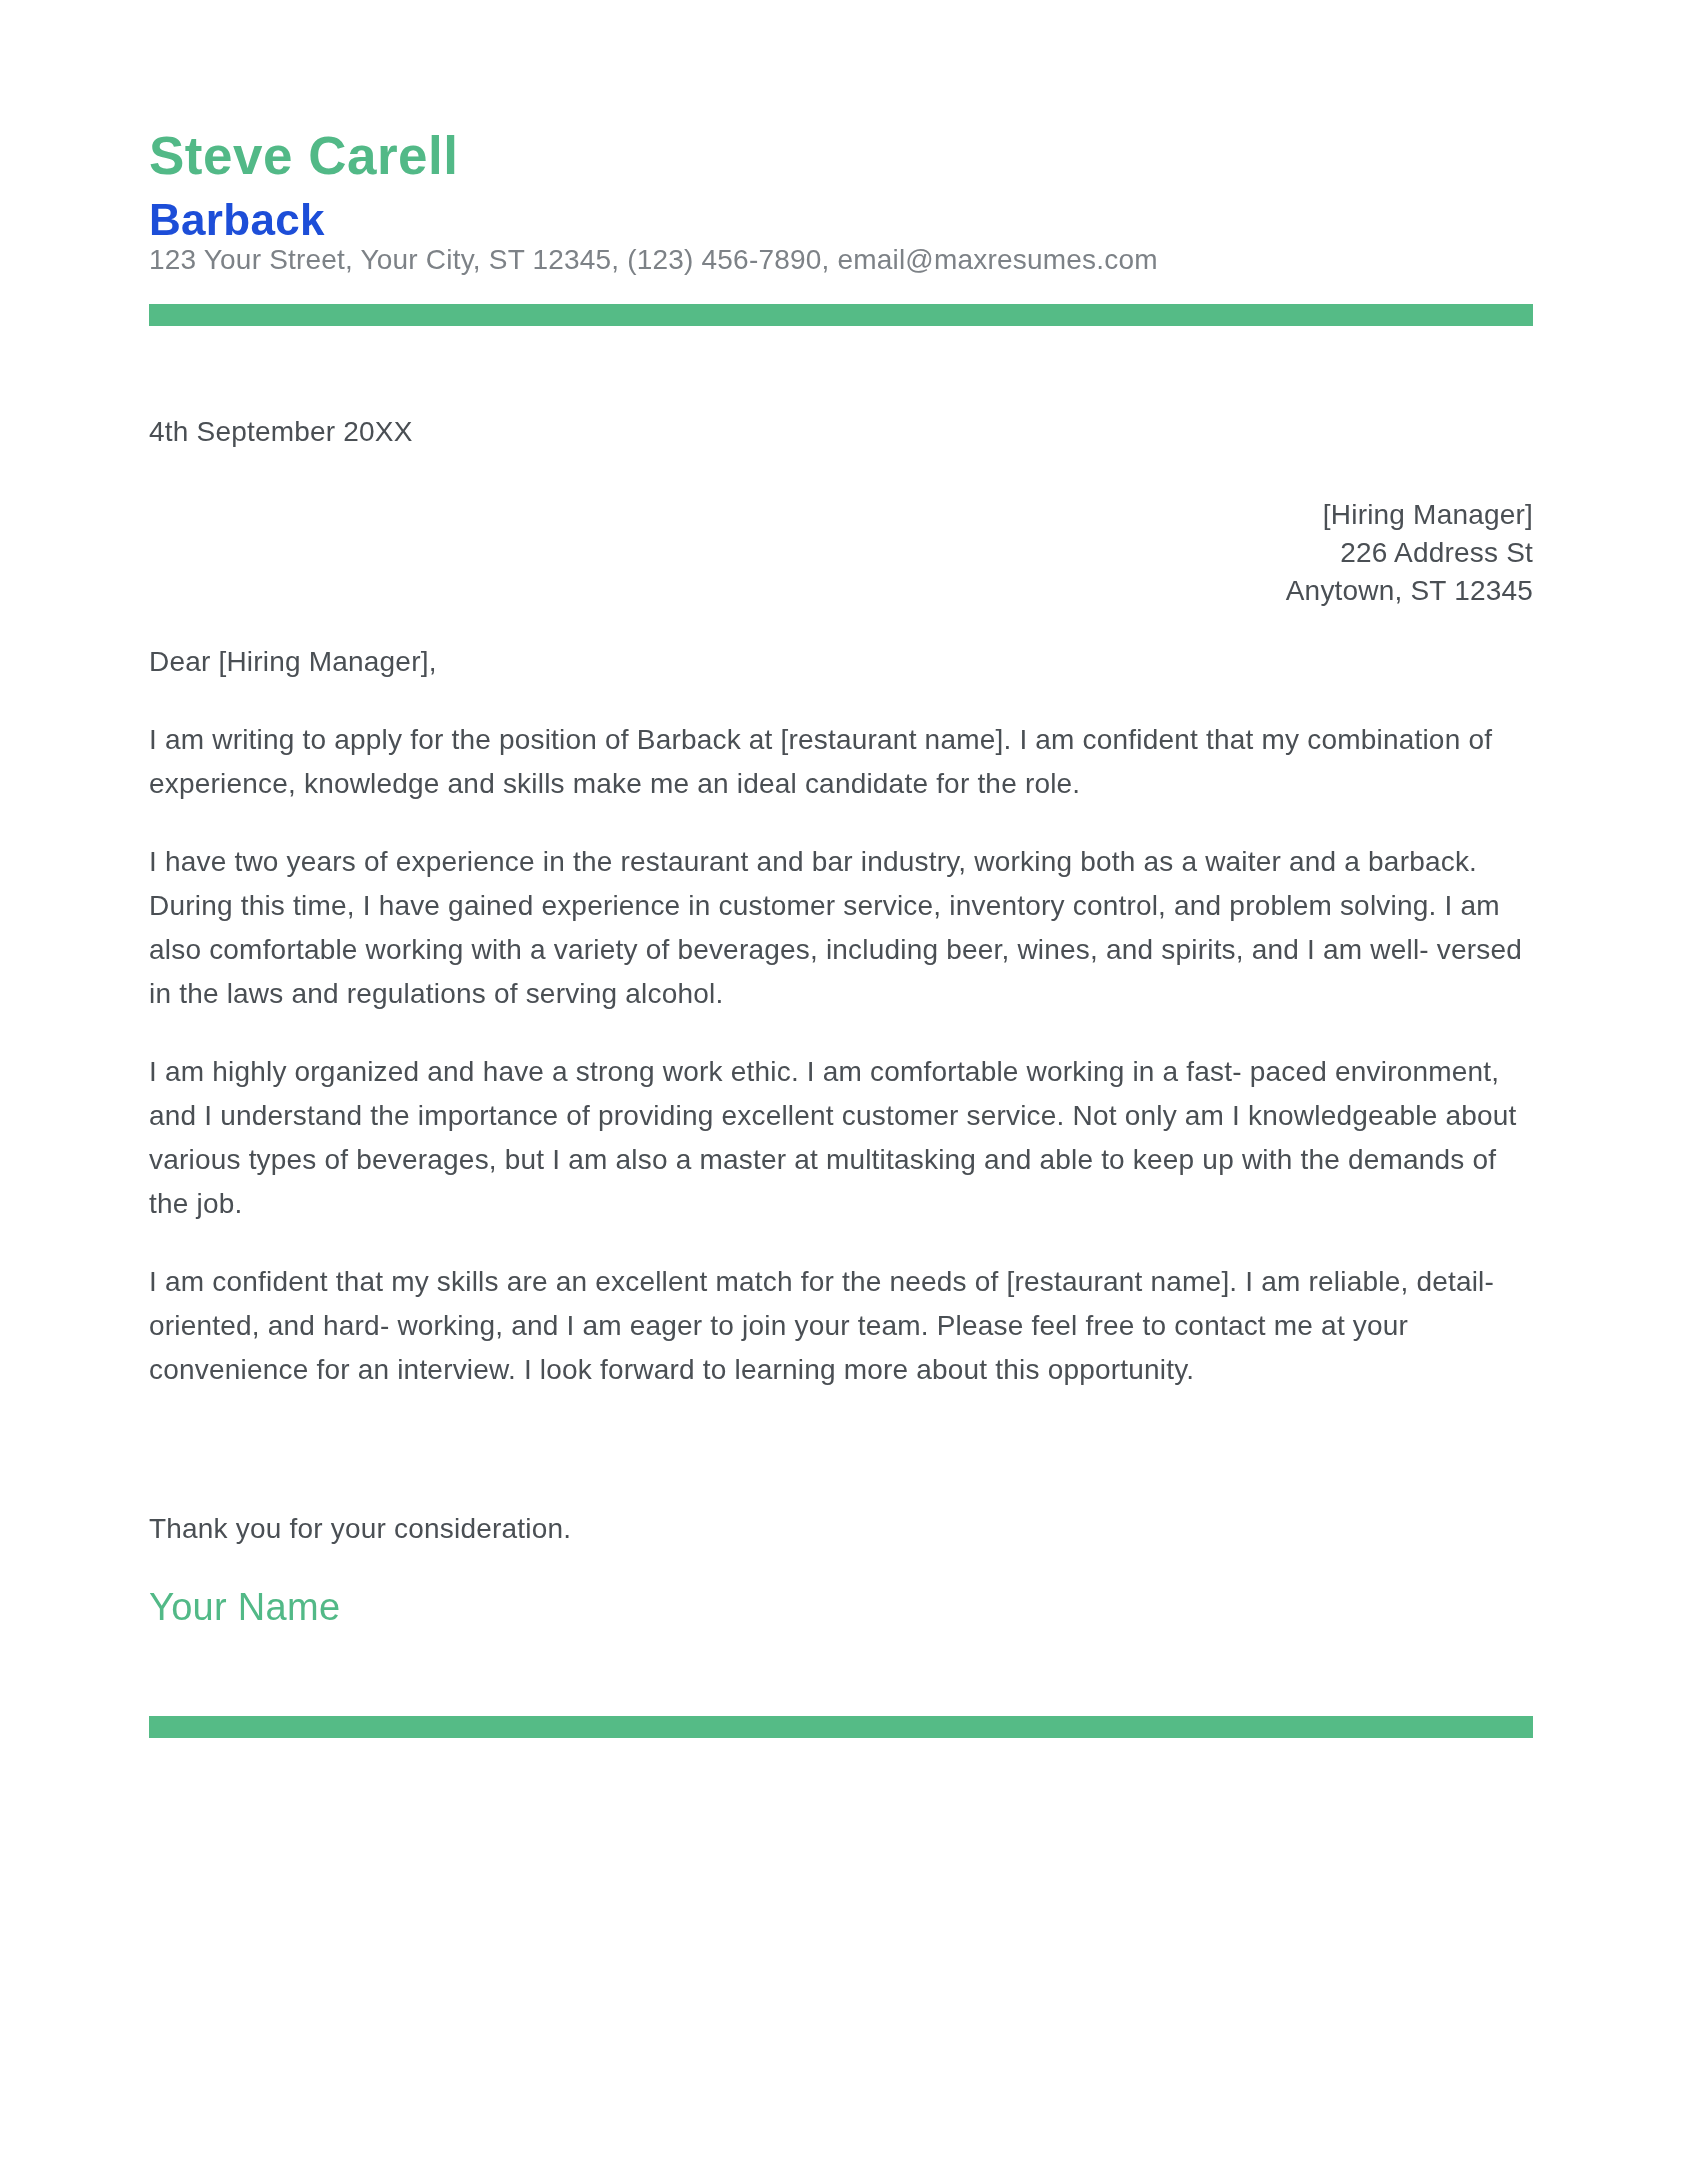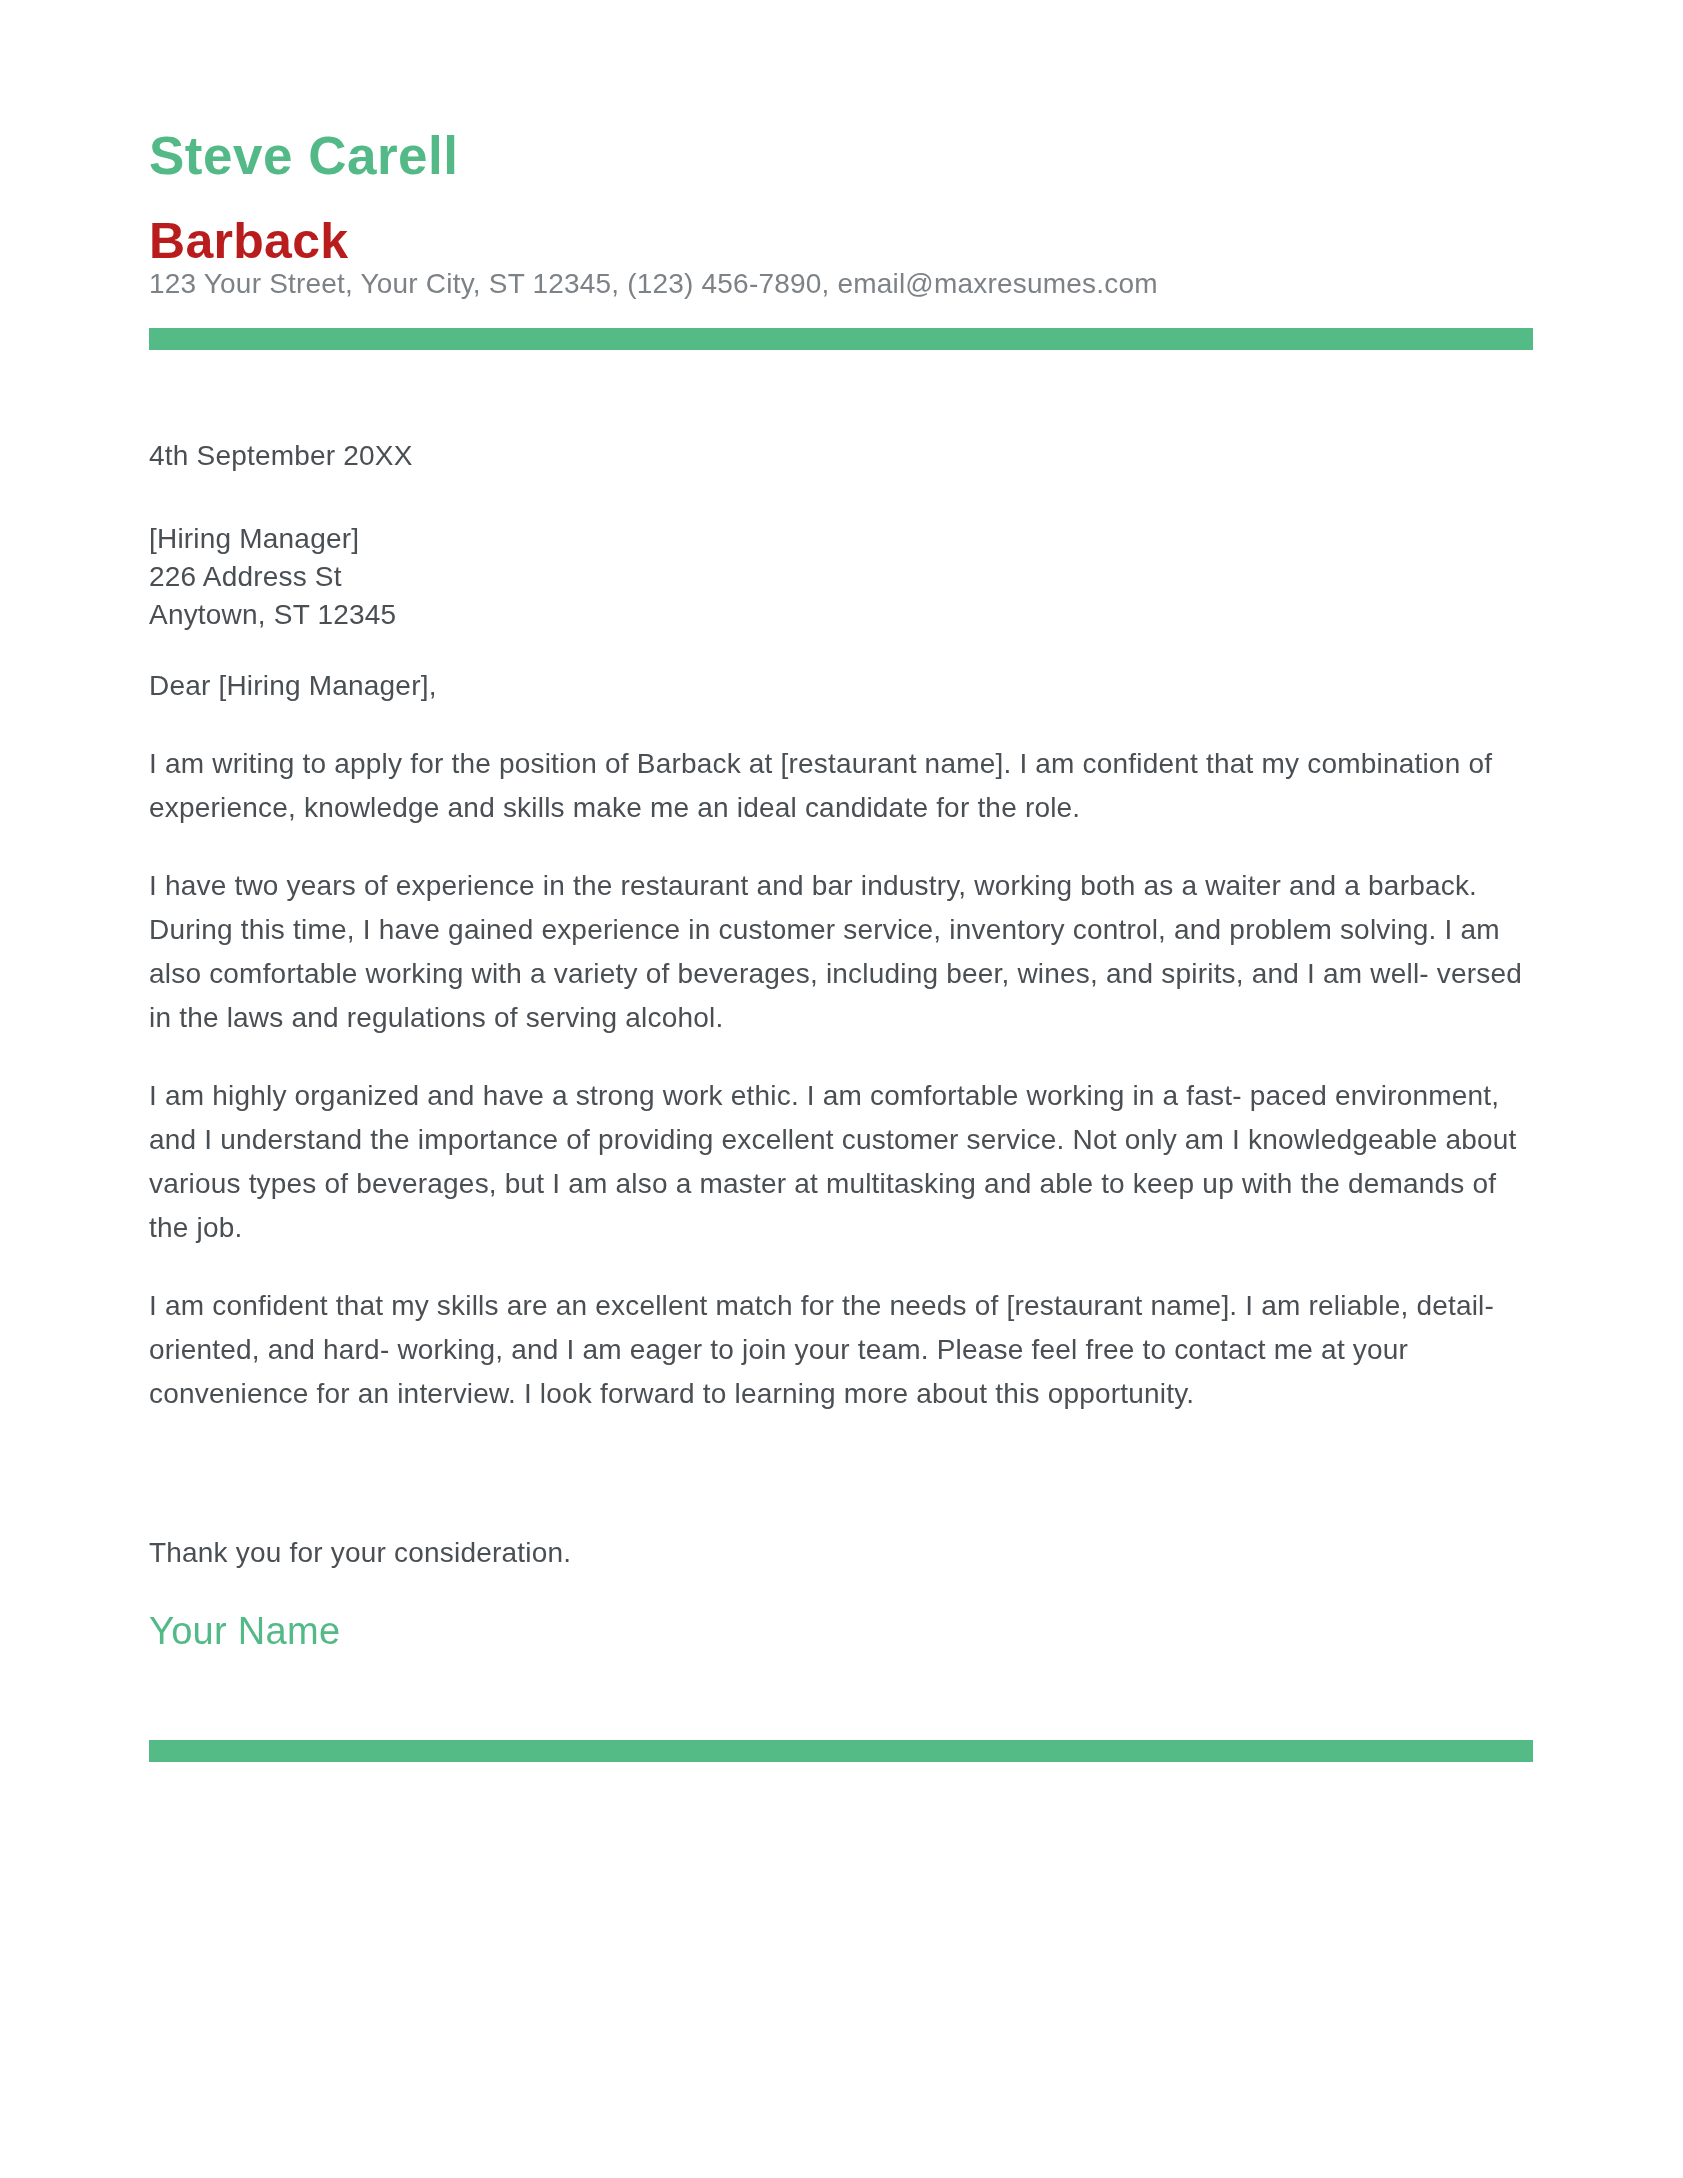--- a/index.html
+++ b/index.html
@@ -19,26 +19,26 @@
   }
   .candidate-name {
     margin: 0;
     font-size: 53px;
     line-height: 1;
     font-weight: bold;
     letter-spacing: 0.5px;
     color: #52b987;
   }
   .job-title {
-    margin: 34px 0 0 0;
-    font-size: 50px;
+    margin: 16px 0 0 0;
+    font-size: 44px;
     line-height: 1;
     font-weight: bold;
     letter-spacing: 0.3px;
-    color: #b91c1c;
+    color: #1d4ed8;
   }
   .contact-line {
     font-size: 28px;
     line-height: 36px;
     letter-spacing: 0.2px;
     color: #7d8287;
   }
   .divider-bar {
     height: 22px;
     width: 100%;
@@ -47,21 +47,21 @@
   .divider-top { margin-top: 26px; }
   .divider-bottom { margin-top: 87px; }
   .letter-body {
     color: #4a4f54;
     font-size: 28px;
     line-height: 44px;
     letter-spacing: 0.2px;
   }
   .letter-date { margin-top: 84px; }
   .recipient-block { margin-top: 42px; }
-  .recipient-line { line-height: 38px; }
+  .recipient-line { line-height: 38px; text-align: right; }
   .salutation { margin-top: 30px; }
   .body-paragraph { margin: 34px 0 0 0; }
   .thanks-line { margin-top: 115px; }
   .signoff { margin-top: 30px; }
   .signature-name {
     margin-top: 34px;
     font-size: 38px;
     line-height: 44px;
     font-weight: normal;
     letter-spacing: 0.3px;

